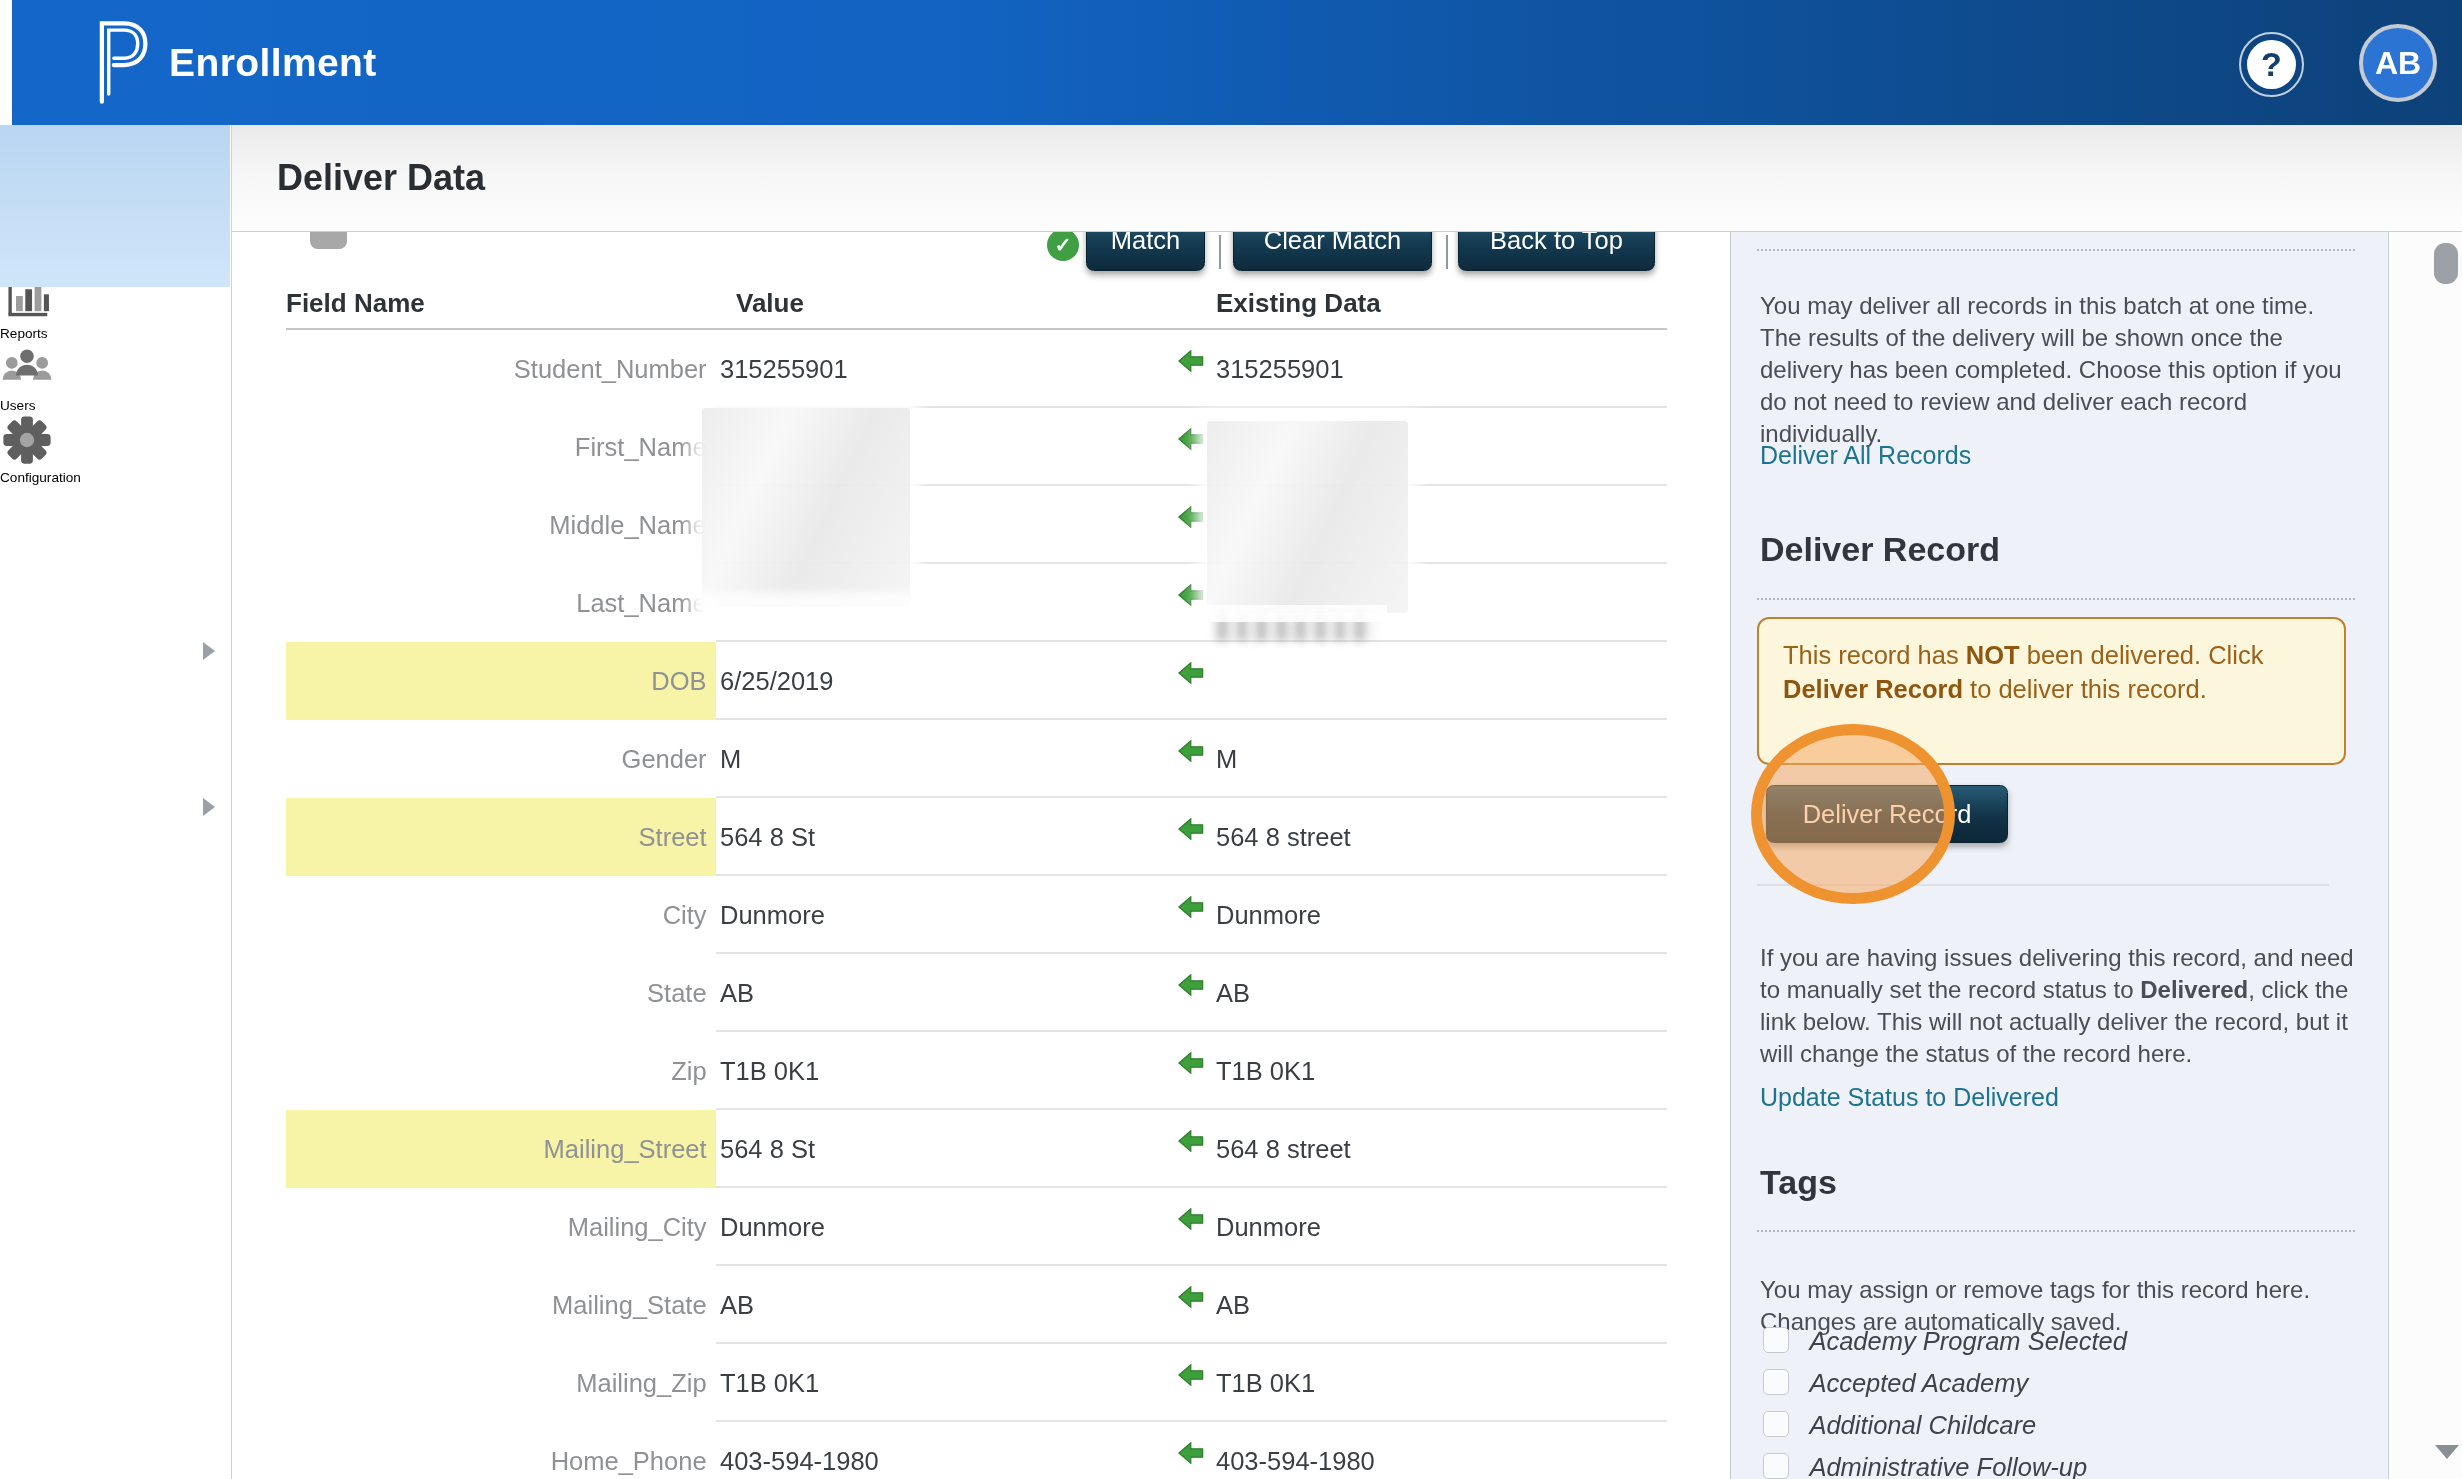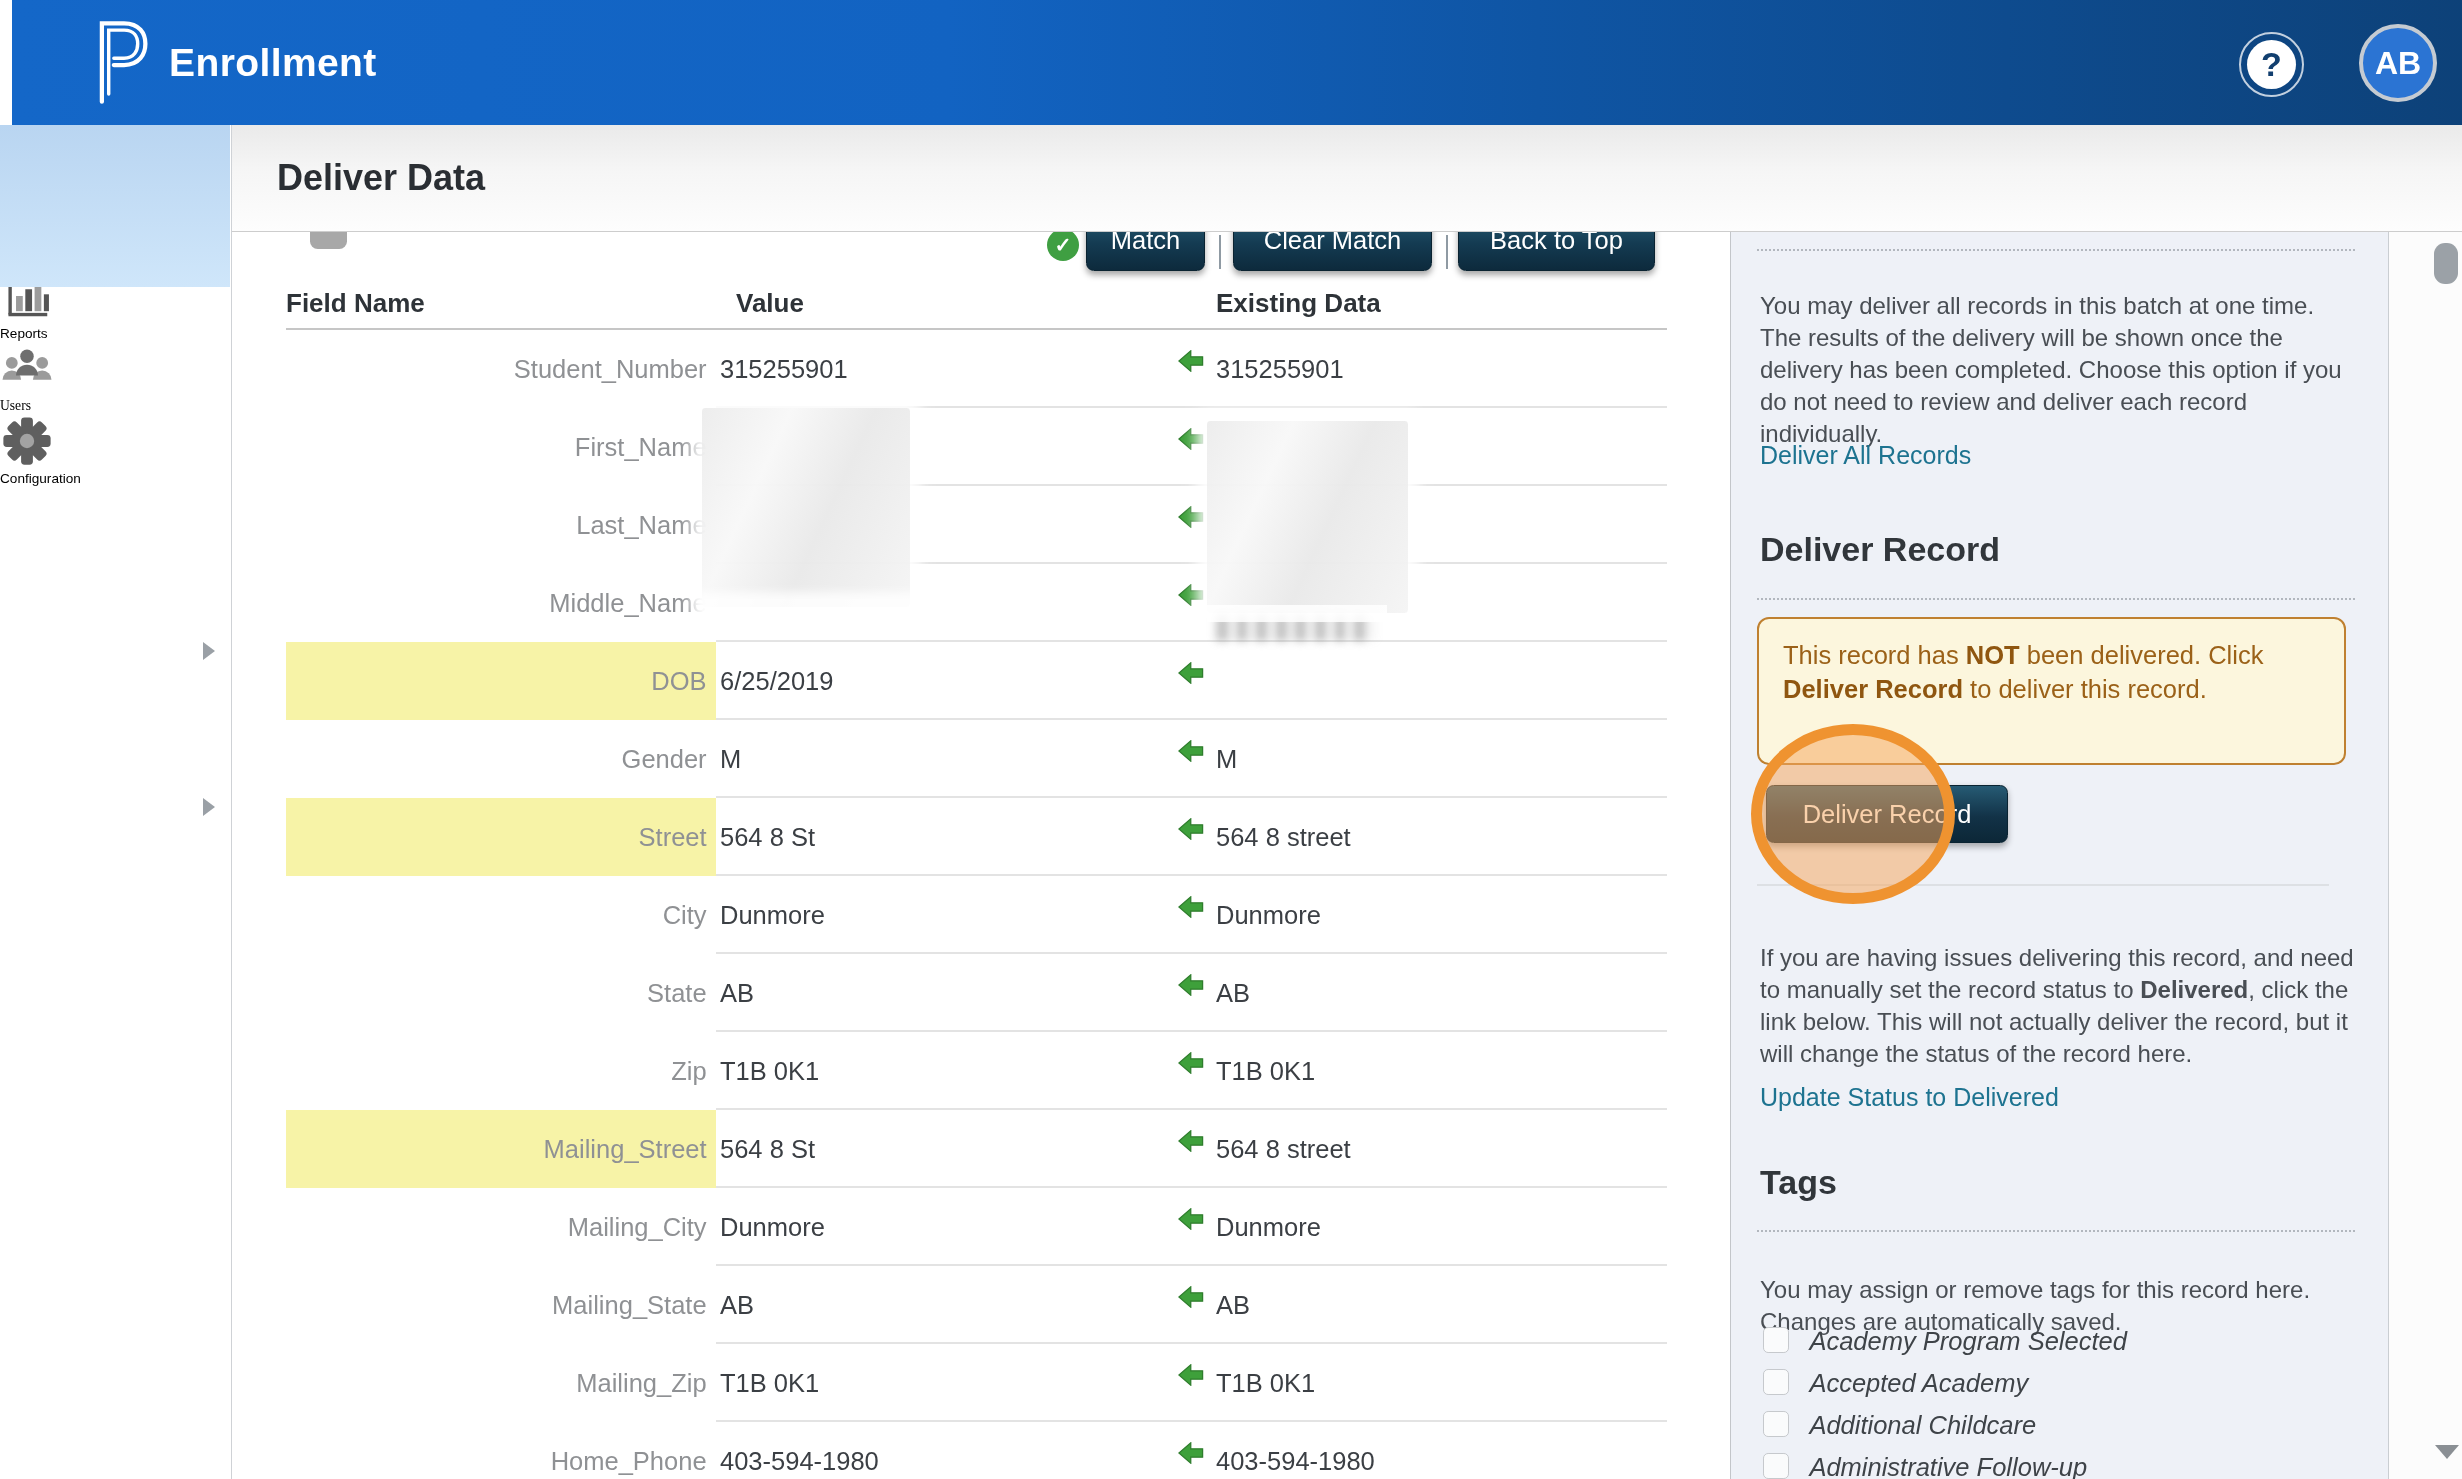--- a/index.html
+++ b/index.html
@@ -176,21 +176,21 @@
       <div class="lb" style="top: 420px;">Reports</div>
       <div class="side-item" style="top: 0px; height: 0px;"></div>
       <div class="ic" style="top: 503px;"><svg width="54" height="54" viewBox="0 0 64 64">
           <circle cx="14" cy="26" r="7" fill="#9b9b9b"></circle>
           <path d="M14 35a11 11 0 0 1 11 11H3a11 11 0 0 1 11-11z" fill="#9b9b9b"></path>
           <circle cx="50" cy="26" r="7" fill="#9b9b9b"></circle>
           <path d="M50 35a11 11 0 0 1 11 11H39a11 11 0 0 1 11-11z" fill="#9b9b9b"></path>
           <circle cx="32" cy="18" r="8" fill="#6e6e6e"></circle>
           <path d="M32 28a13 13 0 0 1 13 13H19a13 13 0 0 1 13-13z" fill="#6e6e6e"></path>
         </svg></div>
-      <div class="lb" style="top: 578px; font-family: Liberation Serif, serif;">Users</div>
+      <div class="lb" style="top: 578px;">Users</div>
       <div class="chev" style="top: 517px;"></div>
       <div class="side-item" style="top: 0px; height: 0px;"></div>
       <div class="ic" style="top: 659px;"><svg width="54" height="54" viewBox="0 0 64 64">
           <g fill="#5f5f5f">
             <g transform="translate(32,32)">
               <rect x="-7" y="-28" width="14" height="56" rx="4"></rect>
               <rect x="-7" y="-28" width="14" height="56" rx="4" transform="rotate(45)"></rect>
               <rect x="-7" y="-28" width="14" height="56" rx="4" transform="rotate(90)"></rect>
               <rect x="-7" y="-28" width="14" height="56" rx="4" transform="rotate(135)"></rect>
             </g>
@@ -231,29 +231,29 @@
         </div>
         <div class="row">
           <div class="f">First_Name</div>
           <div class="v"></div>
           <div class="ar"><svg width="25.5" height="22" viewBox="0 0 30 26">
               <polygon points="15,1 15,8 29,8 29,18 15,18 15,25 1,13" fill="#3ea03b" stroke="#2f7d2d" stroke-width="1.5"></polygon>
             </svg></div>
           <div class="e"></div>
         </div>
         <div class="row">
+          <div class="f">Middle_Name</div>
+          <div class="v"></div>
+          <div class="ar"><svg width="25.5" height="22" viewBox="0 0 30 26">
+              <polygon points="15,1 15,8 29,8 29,18 15,18 15,25 1,13" fill="#3ea03b" stroke="#2f7d2d" stroke-width="1.5"></polygon>
+            </svg></div>
+          <div class="e"></div>
+        </div>
+        <div class="row">
           <div class="f">Last_Name</div>
-          <div class="v"></div>
-          <div class="ar"><svg width="25.5" height="22" viewBox="0 0 30 26">
-              <polygon points="15,1 15,8 29,8 29,18 15,18 15,25 1,13" fill="#3ea03b" stroke="#2f7d2d" stroke-width="1.5"></polygon>
-            </svg></div>
-          <div class="e"></div>
-        </div>
-        <div class="row">
-          <div class="f">Middle_Name</div>
           <div class="v"></div>
           <div class="ar"><svg width="25.5" height="22" viewBox="0 0 30 26">
               <polygon points="15,1 15,8 29,8 29,18 15,18 15,25 1,13" fill="#3ea03b" stroke="#2f7d2d" stroke-width="1.5"></polygon>
             </svg></div>
           <div class="e"></div>
         </div>
         <div class="row">
           <div class="f hl">DOB</div>
           <div class="v">6/25/2019</div>
           <div class="ar"><svg width="25.5" height="22" viewBox="0 0 30 26">

